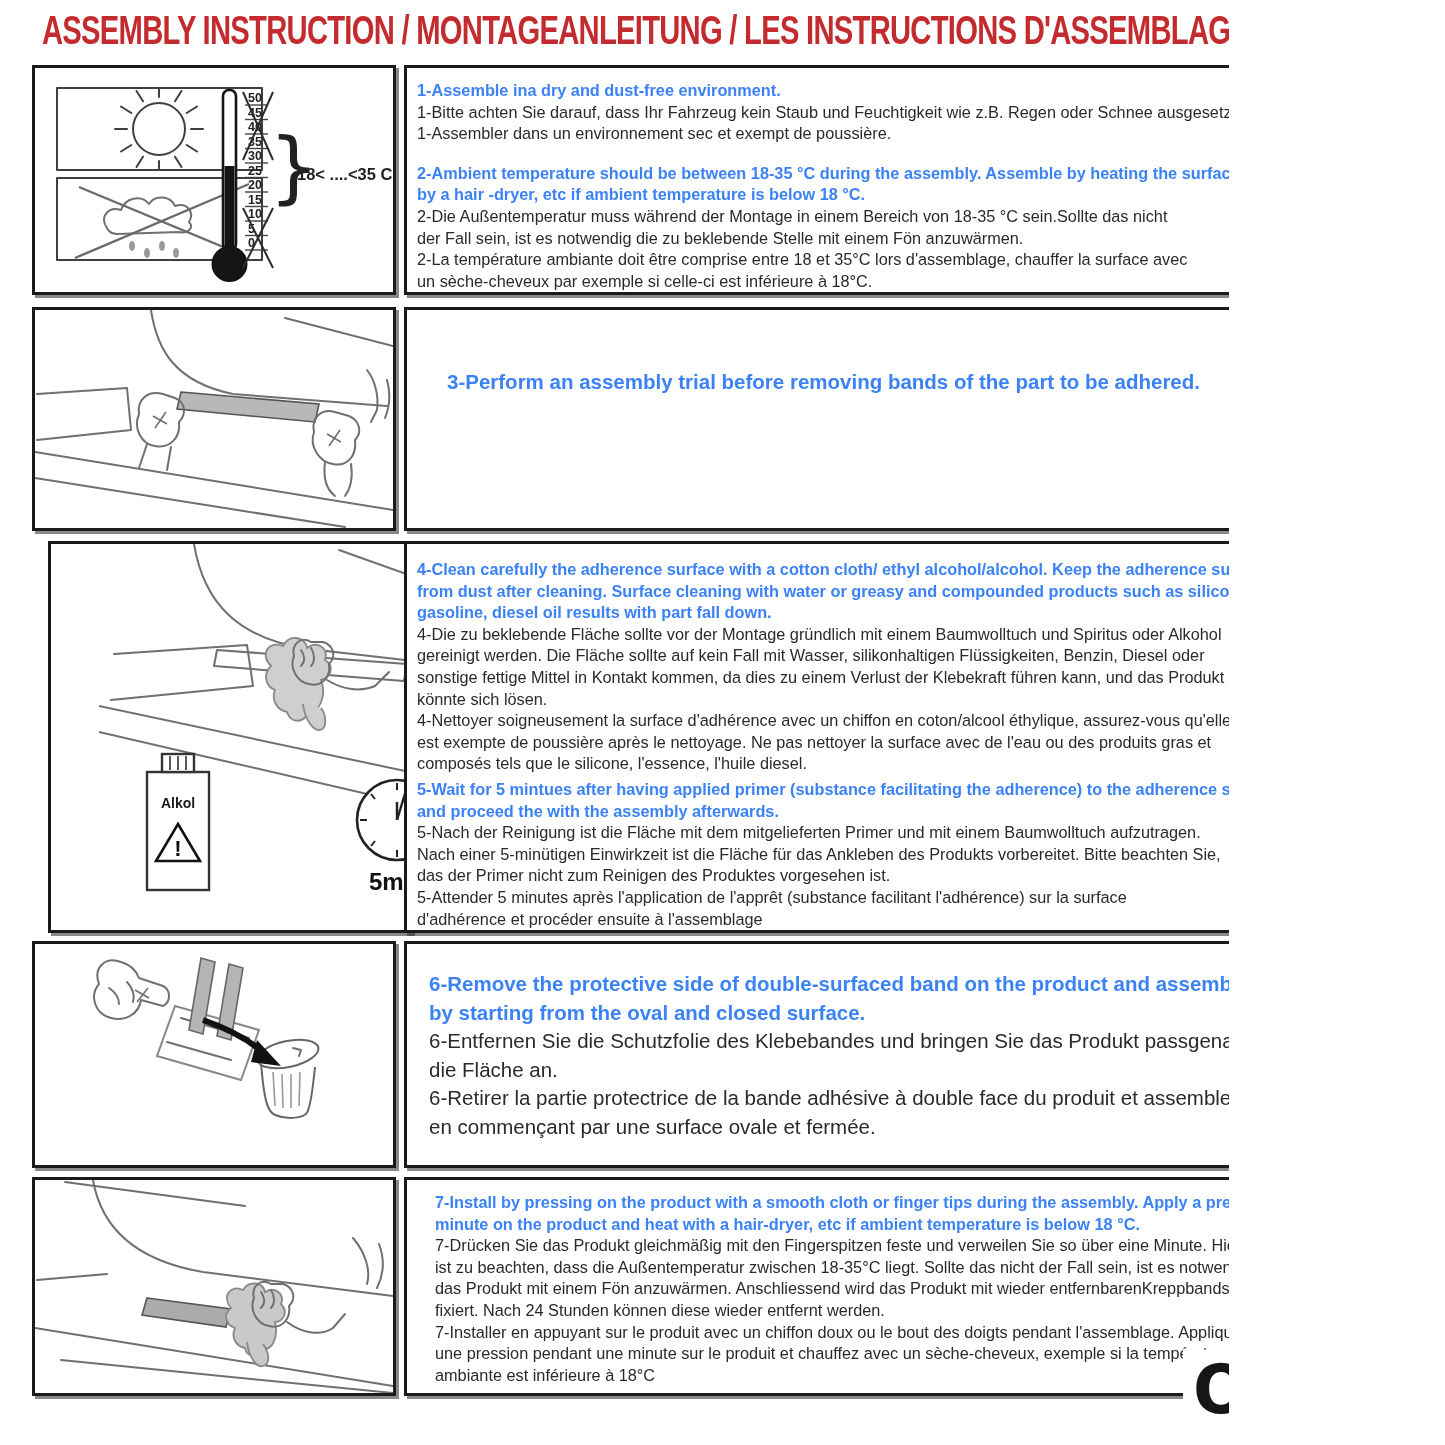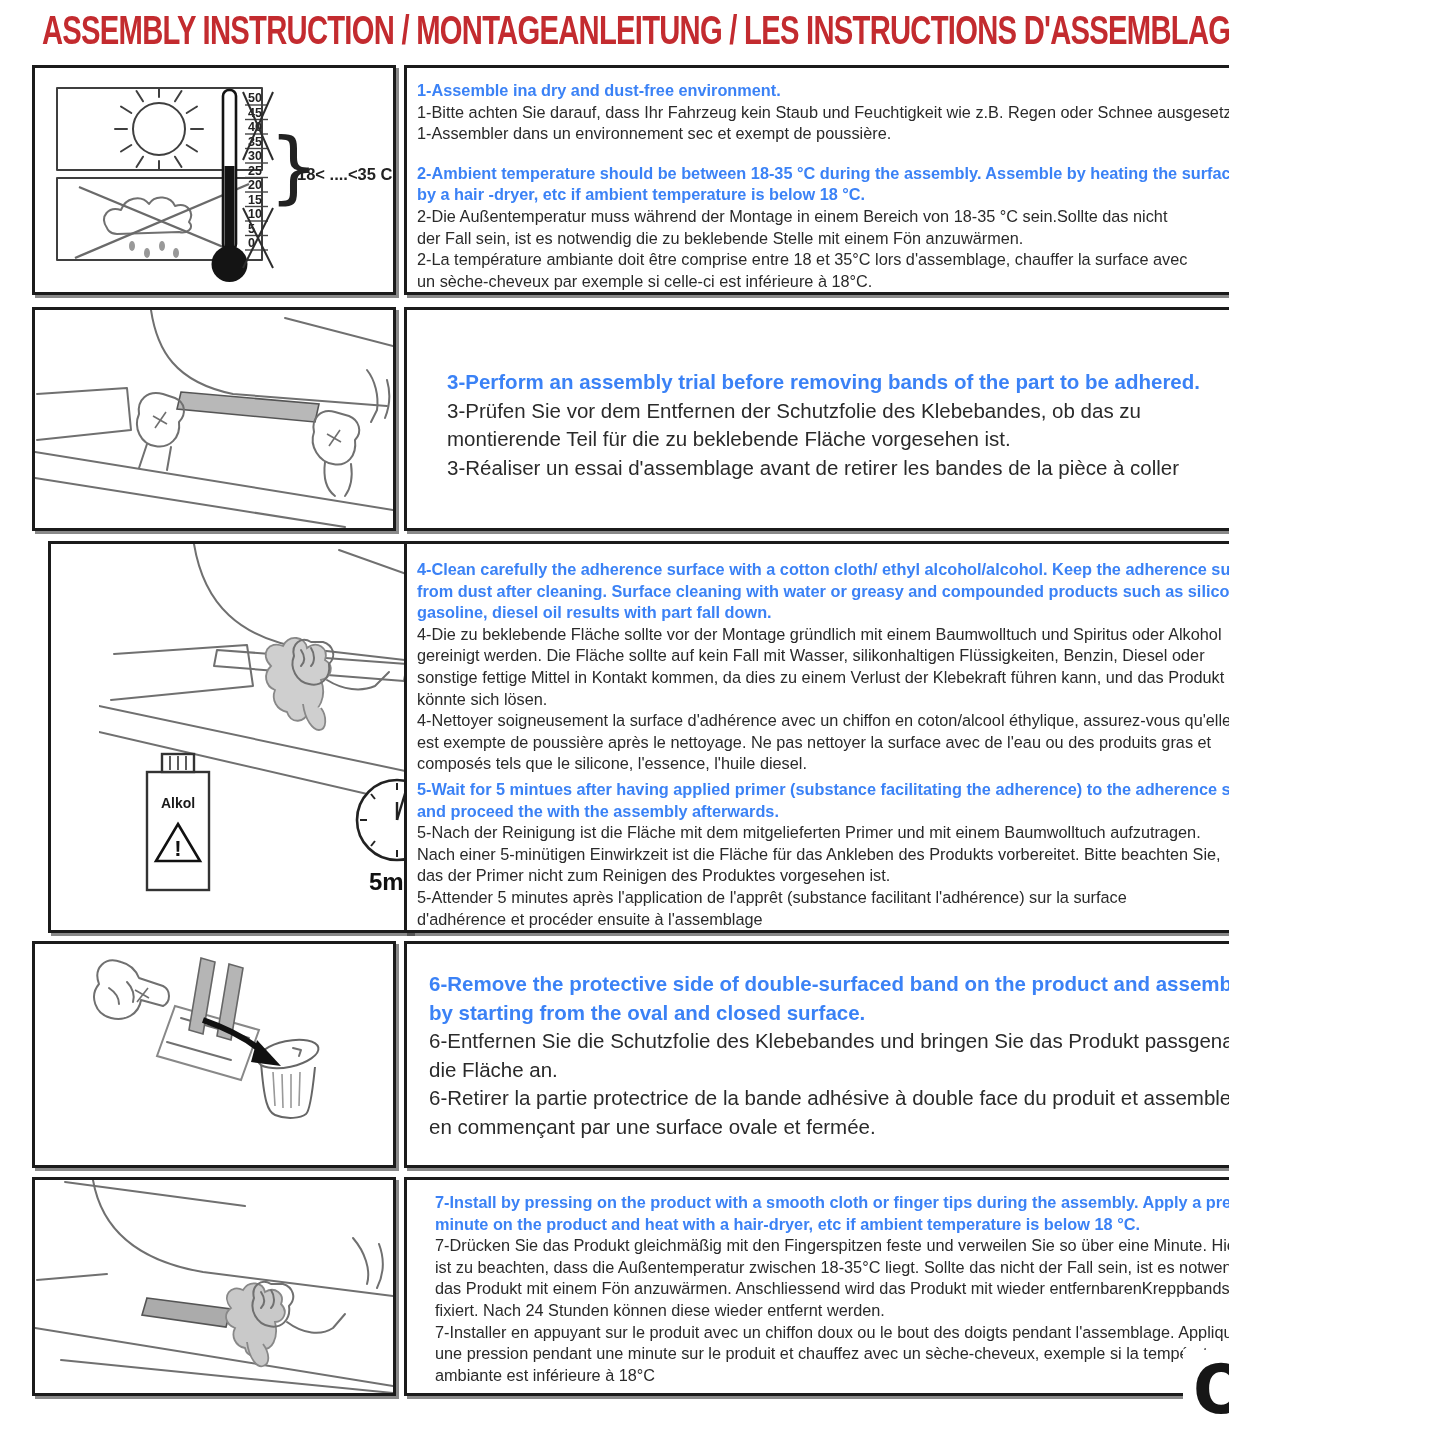--- a/index.html
+++ b/index.html
@@ -143,23 +143,20 @@
       <g>
         <path d="M300,102 C286,98 276,108 279,122 C274,136 284,152 298,154 C312,157 322,146 320,130 C328,122 324,110 314,106 Z" fill="#ffffff" class="sk"></path>
         <path d="M290,152 C288,168 292,180 300,186 M316,154 C318,168 316,178 310,186" class="sk"></path>
         <path d="M292,124 L306,132 M305,120 L294,136" stroke="#707070" stroke-width="1.6"></path>
       </g>
     </svg>
   </div>
 
   <div class="box txt big pad-r2" style="left:404px;top:307px;width:1016px;height:224px;padding-left:40px;">
     <p class="p b">3-Perform an assembly trial before removing bands of the part to be adhered.</p>
-    <p class="p">3-Prüfen Sie vor dem Entfernen der Schutzfolie des Klebebandes, ob das zu
-montierende Teil für die zu beklebende Fläche vorgesehen ist.
-3-Réaliser un essai d'assemblage avant de retirer les bandes de la pièce à coller</p>
   </div>
 
   <div class="box" style="left:48px;top:541px;width:364px;height:392px;padding-left:48px;">
     <svg width="358" height="386" viewBox="0 0 358 386">
       <path d="M95,0 C105,60 140,95 210,105 L358,122" class="sk"></path>
       <path d="M240,6 L358,48" class="sk"></path>
       <path d="M332,88 C340,100 344,116 342,130" class="sk"></path>
       <path d="M352,96 C356,110 354,124 350,136" class="sk"></path>
       <path d="M15,110 L148,101 L154,142 L12,156" class="sk"></path>
       <line x1="0" y1="162" x2="358" y2="238" class="sk"></line>

